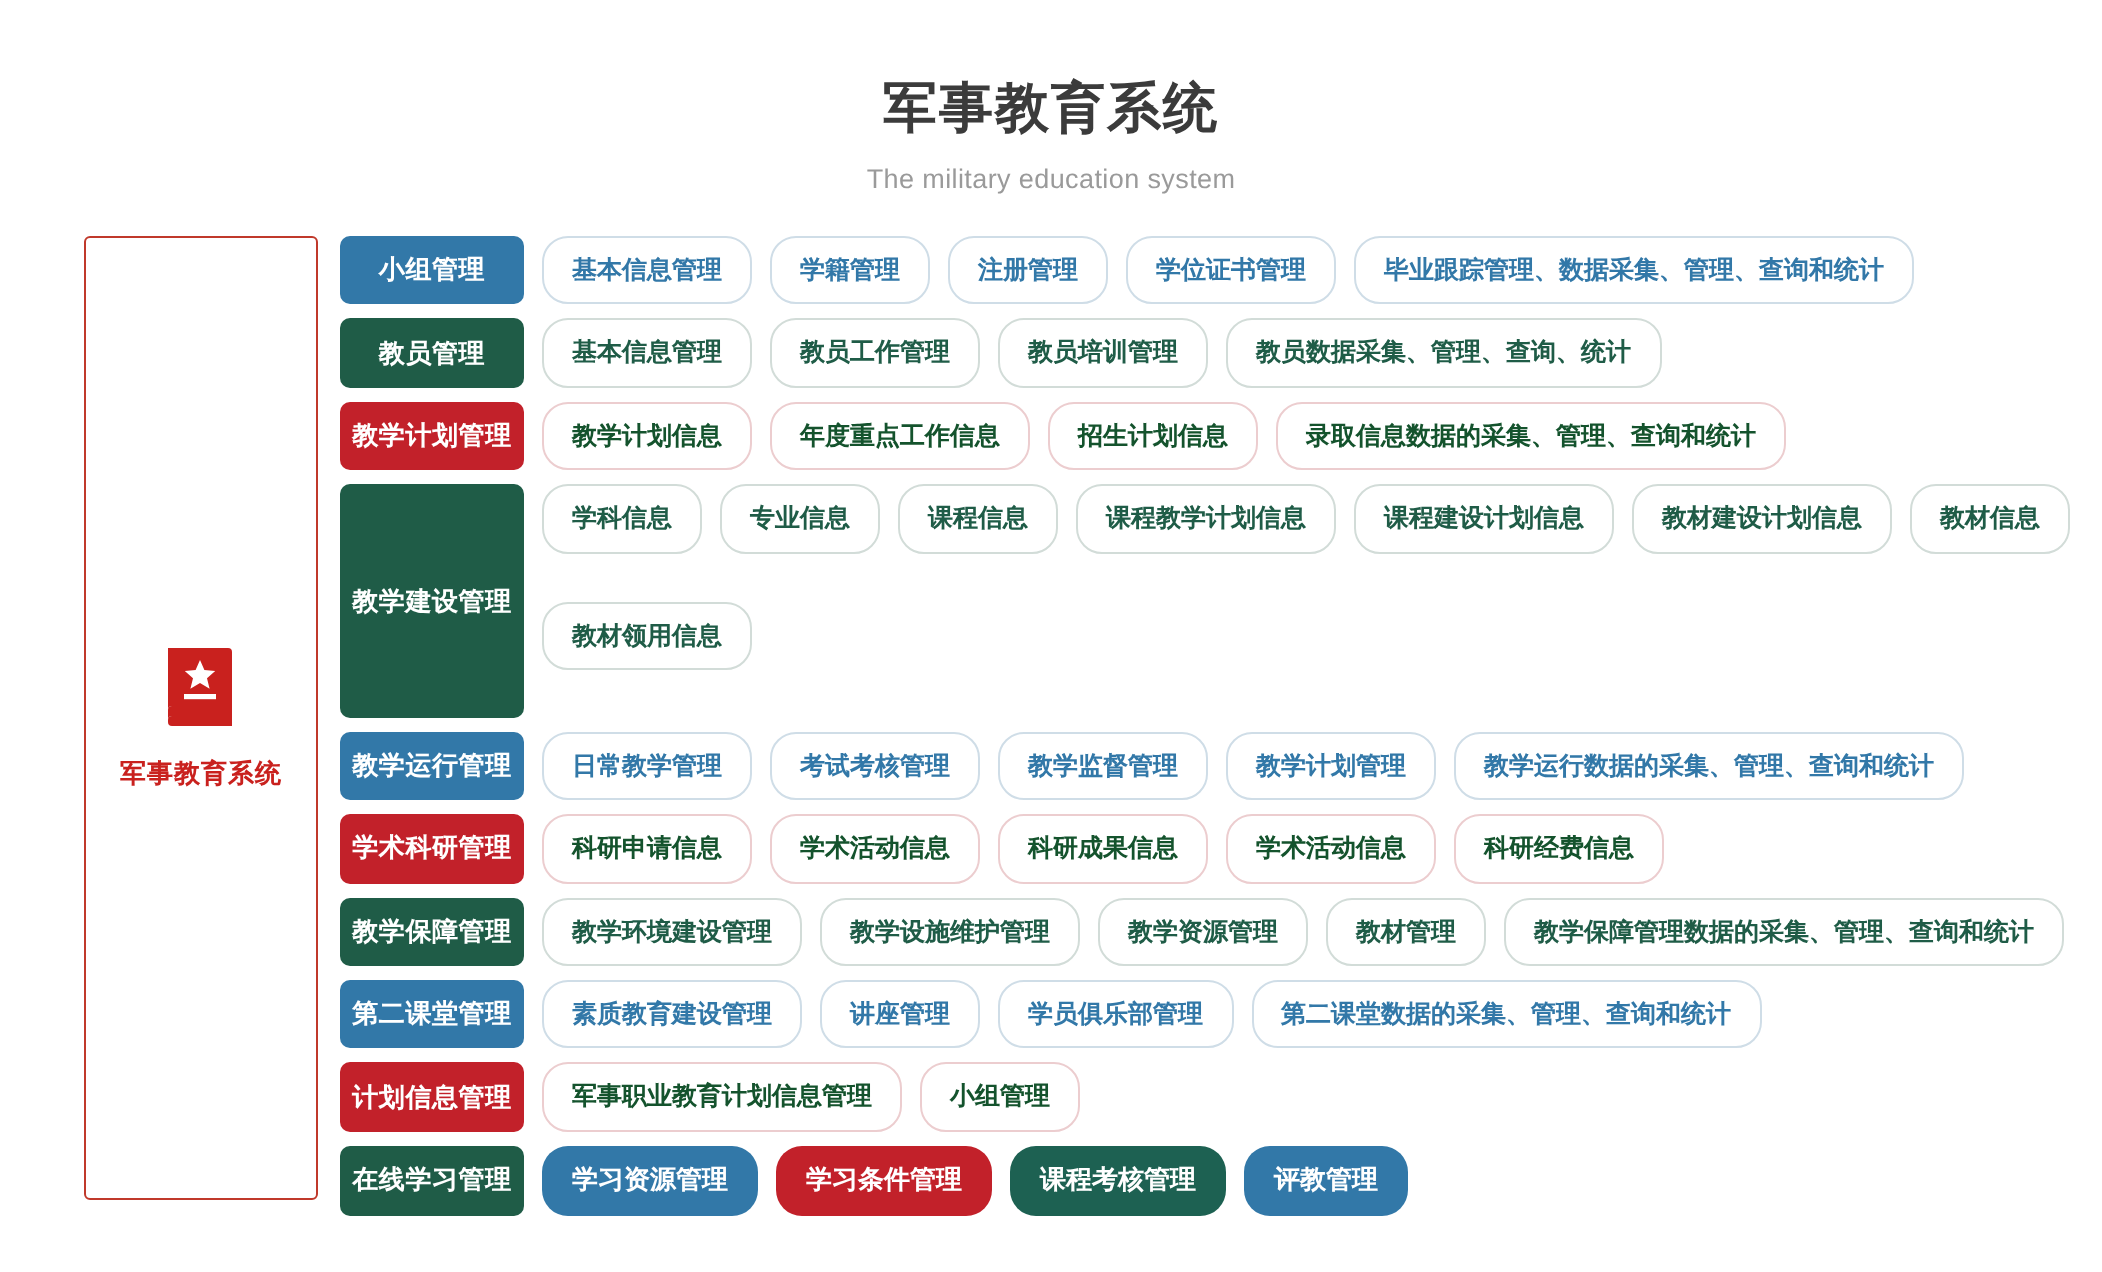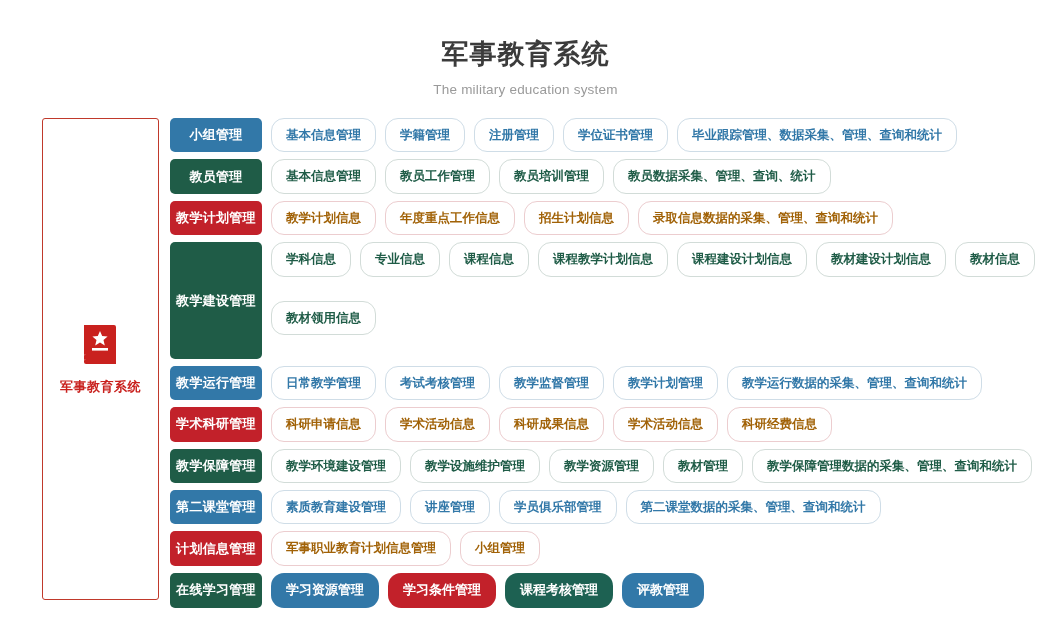--- a/index.html
+++ b/index.html
@@ -109,21 +109,21 @@
     font-size: 13px;
   }
 
   
   .t-blue  .row-label { background: #3278a8; }
   .t-green .row-label { background: #1f5c47; }
   .t-red   .row-label { background: #c2212a; }
 
   .t-blue  .chip { color: #3278a8; border-color: #cfdde7; }
   .t-green .chip { color: #1f5c47; border-color: #d2dcd8; }
-  .t-red   .chip { color: #a16207; border-color: #eccdcf; }
+  .t-red   .chip { color: #14532d; border-color: #eccdcf; }
 
   .chip.solid.c-blue  { background: #3278a8; color: #fff; }
   .chip.solid.c-red   { background: #c2212a; color: #fff; text-align: right; }
   .chip.solid.c-green2{ background: #1d6152; color: #fff; }
 </style>
 </head>
 <body>
 
 <div id="app">
 

